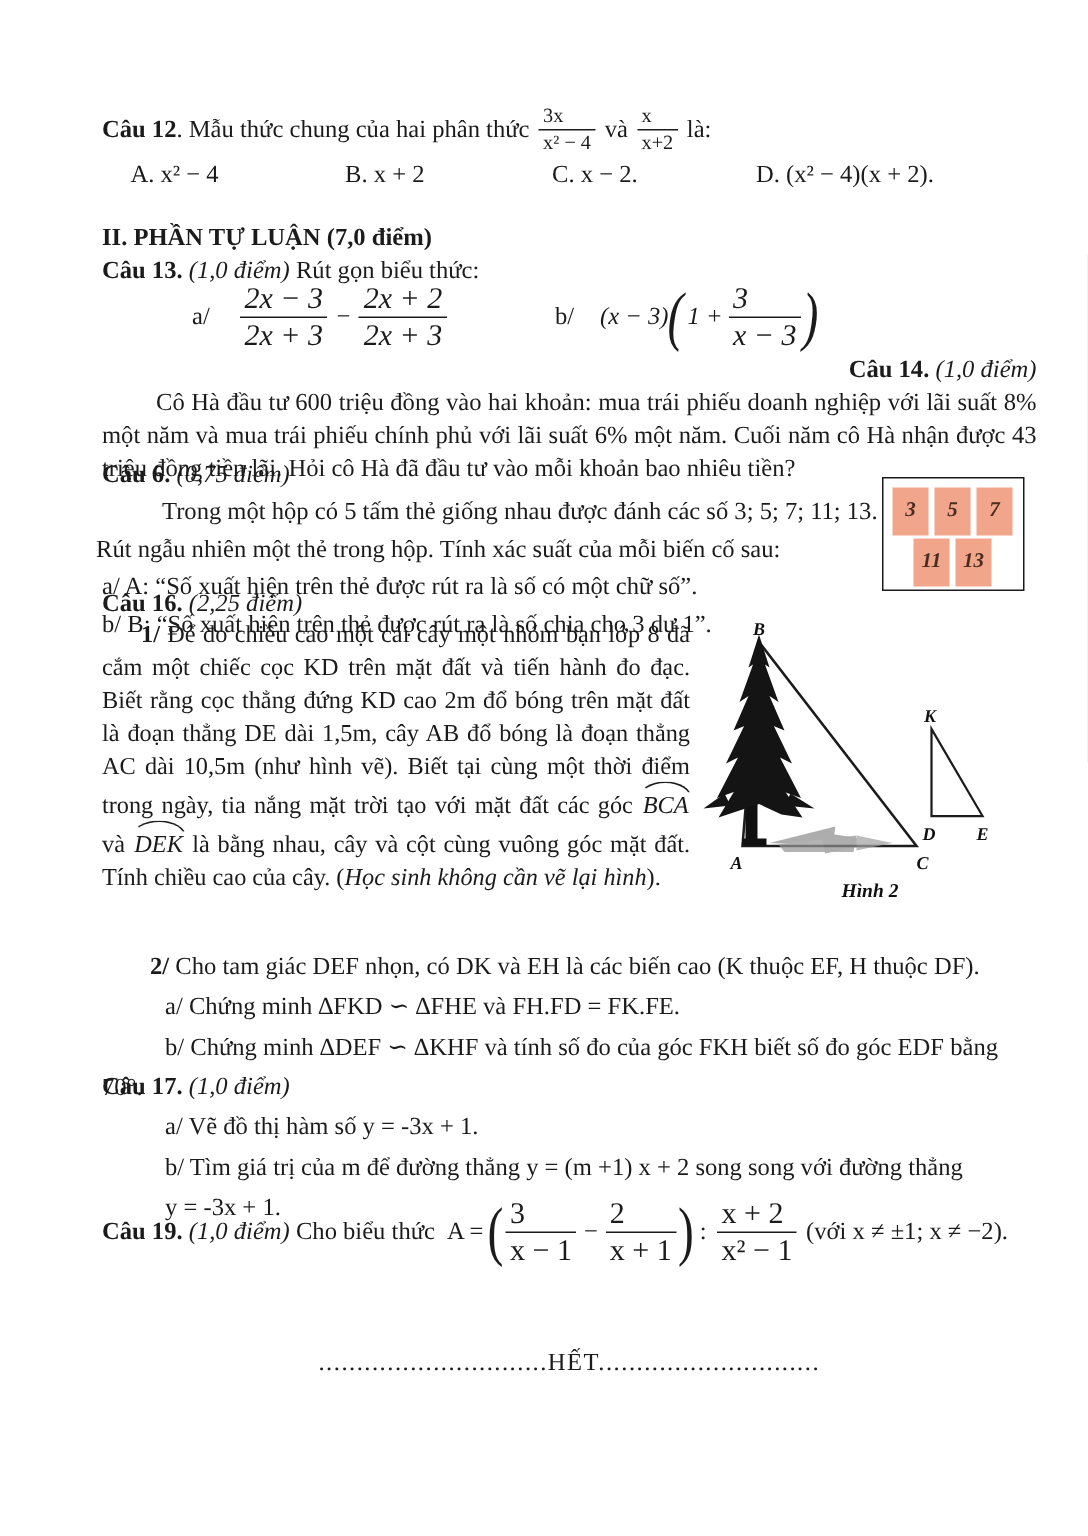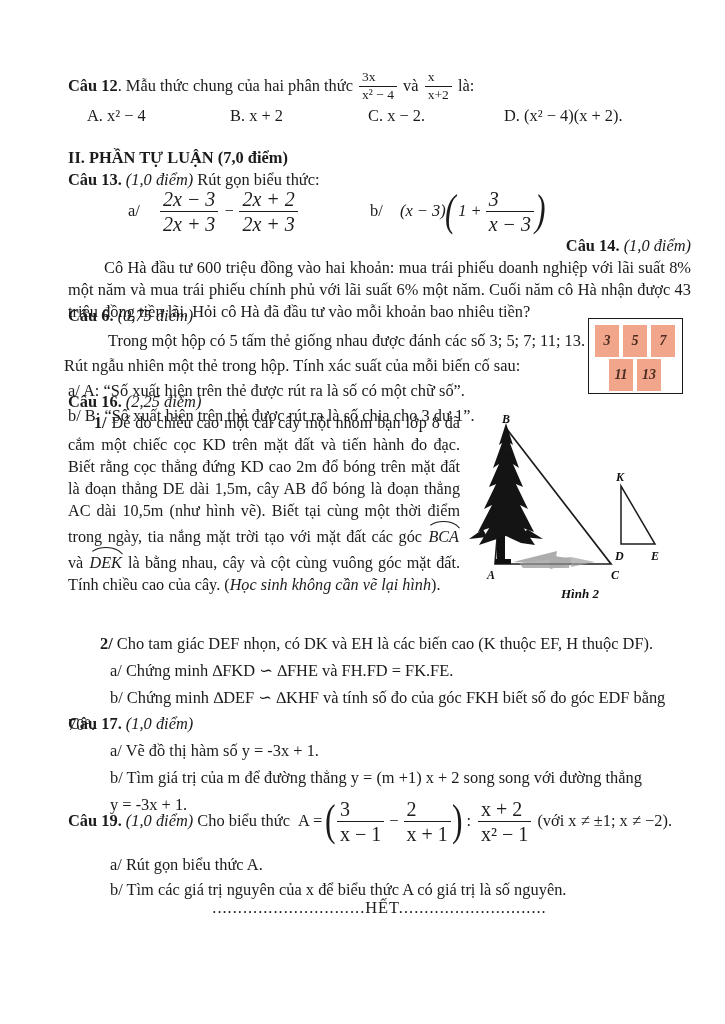--- a/index.html
+++ b/index.html
@@ -189,20 +189,16 @@
         <span class="den">x + 1</span>
       </span>
     <span class="bp">)</span>
     <span style="margin:0 5px;">:</span>
     <span class="frac md">
         <span class="num">x + 2</span>
         <span class="den">x² − 1</span>
       </span>
     <span class="pre"> (với x ≠ ±1; x ≠ −2).</span>
   </div>
-  <div class="blk" style="top:852px;line-height:25px;">
-    <div style="text-indent:42px;">a/  Rút gọn biểu thức A.</div>
-    <div style="text-indent:42px;">b/  Tìm các giá trị nguyên của x để biểu thức A có giá trị là số nguyên.</div>
-  </div>
 
   <div class="blk footer" style="top:898px;">..............................HẾT.............................</div>
 
 </div>
 
 </body></html>

